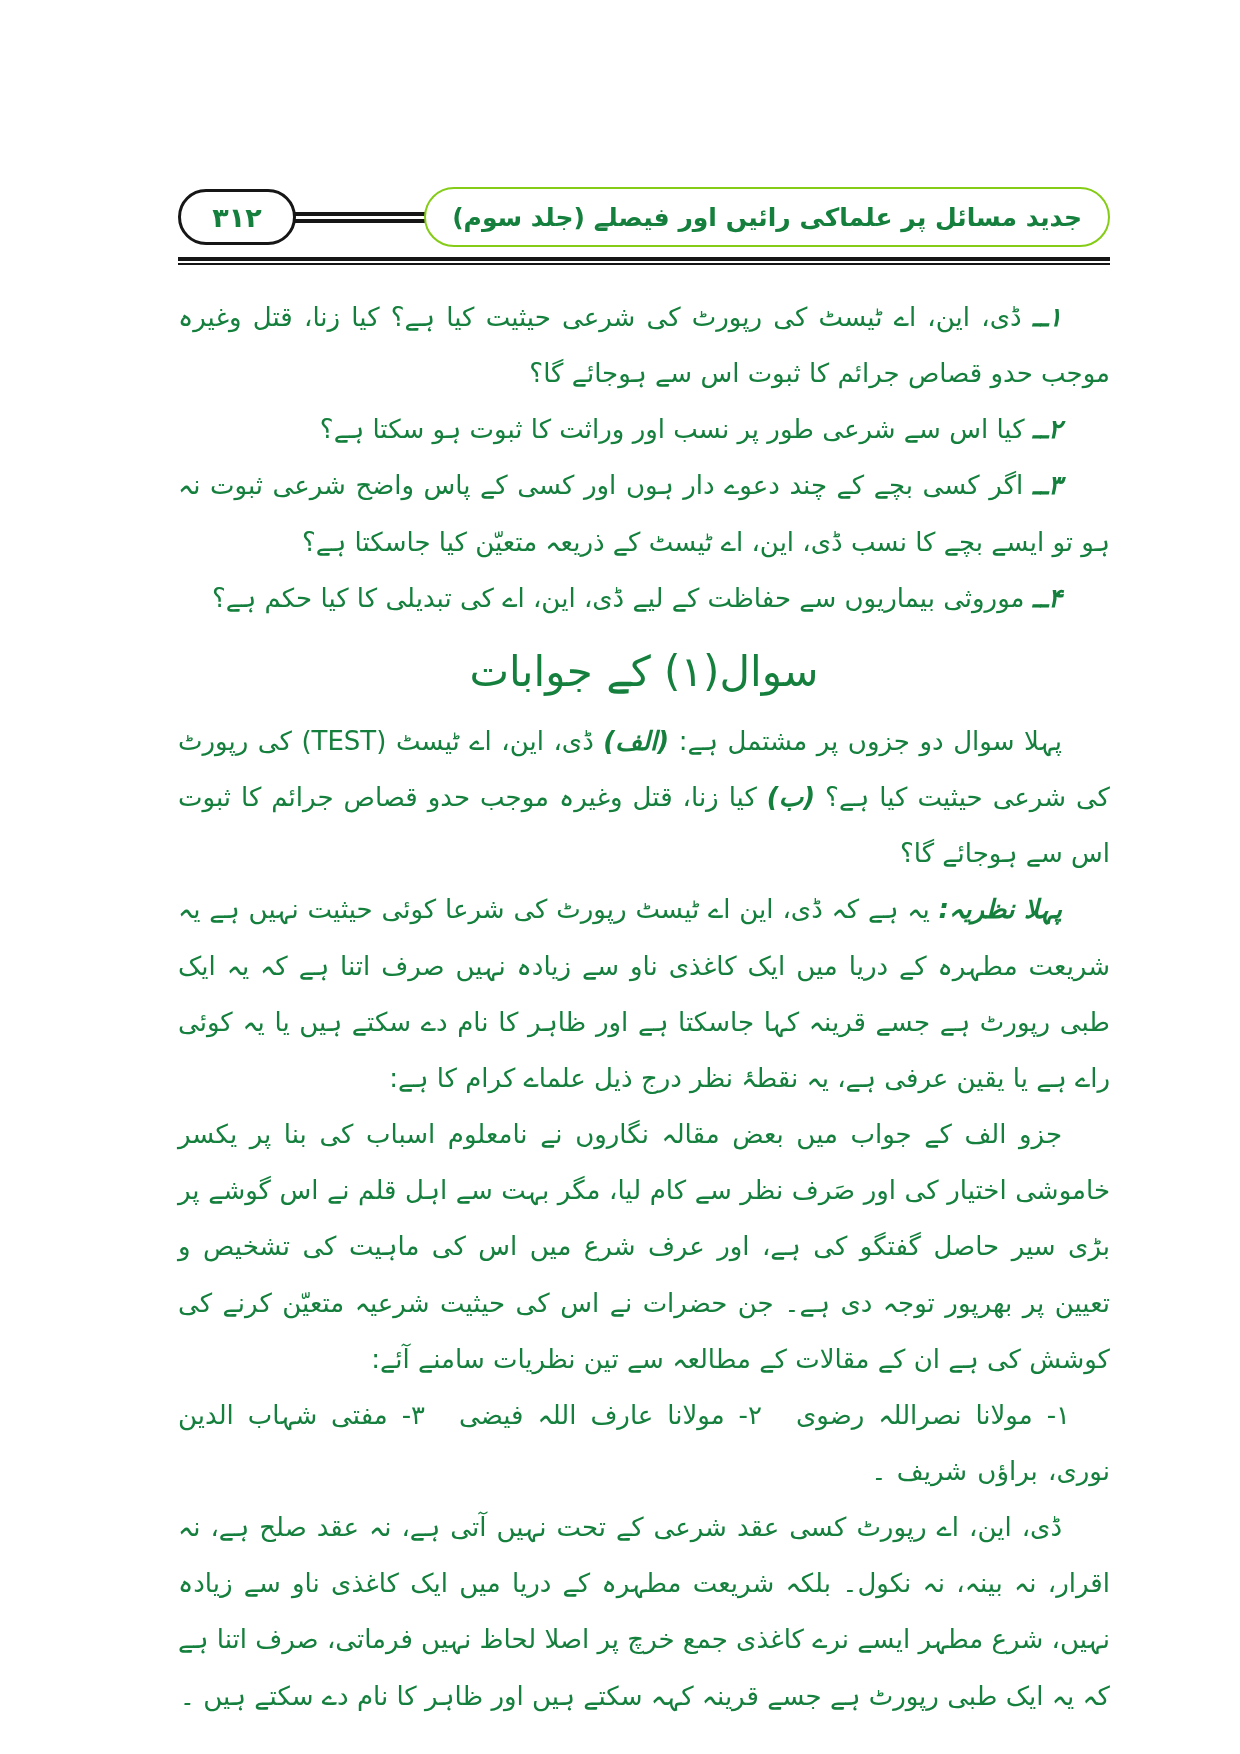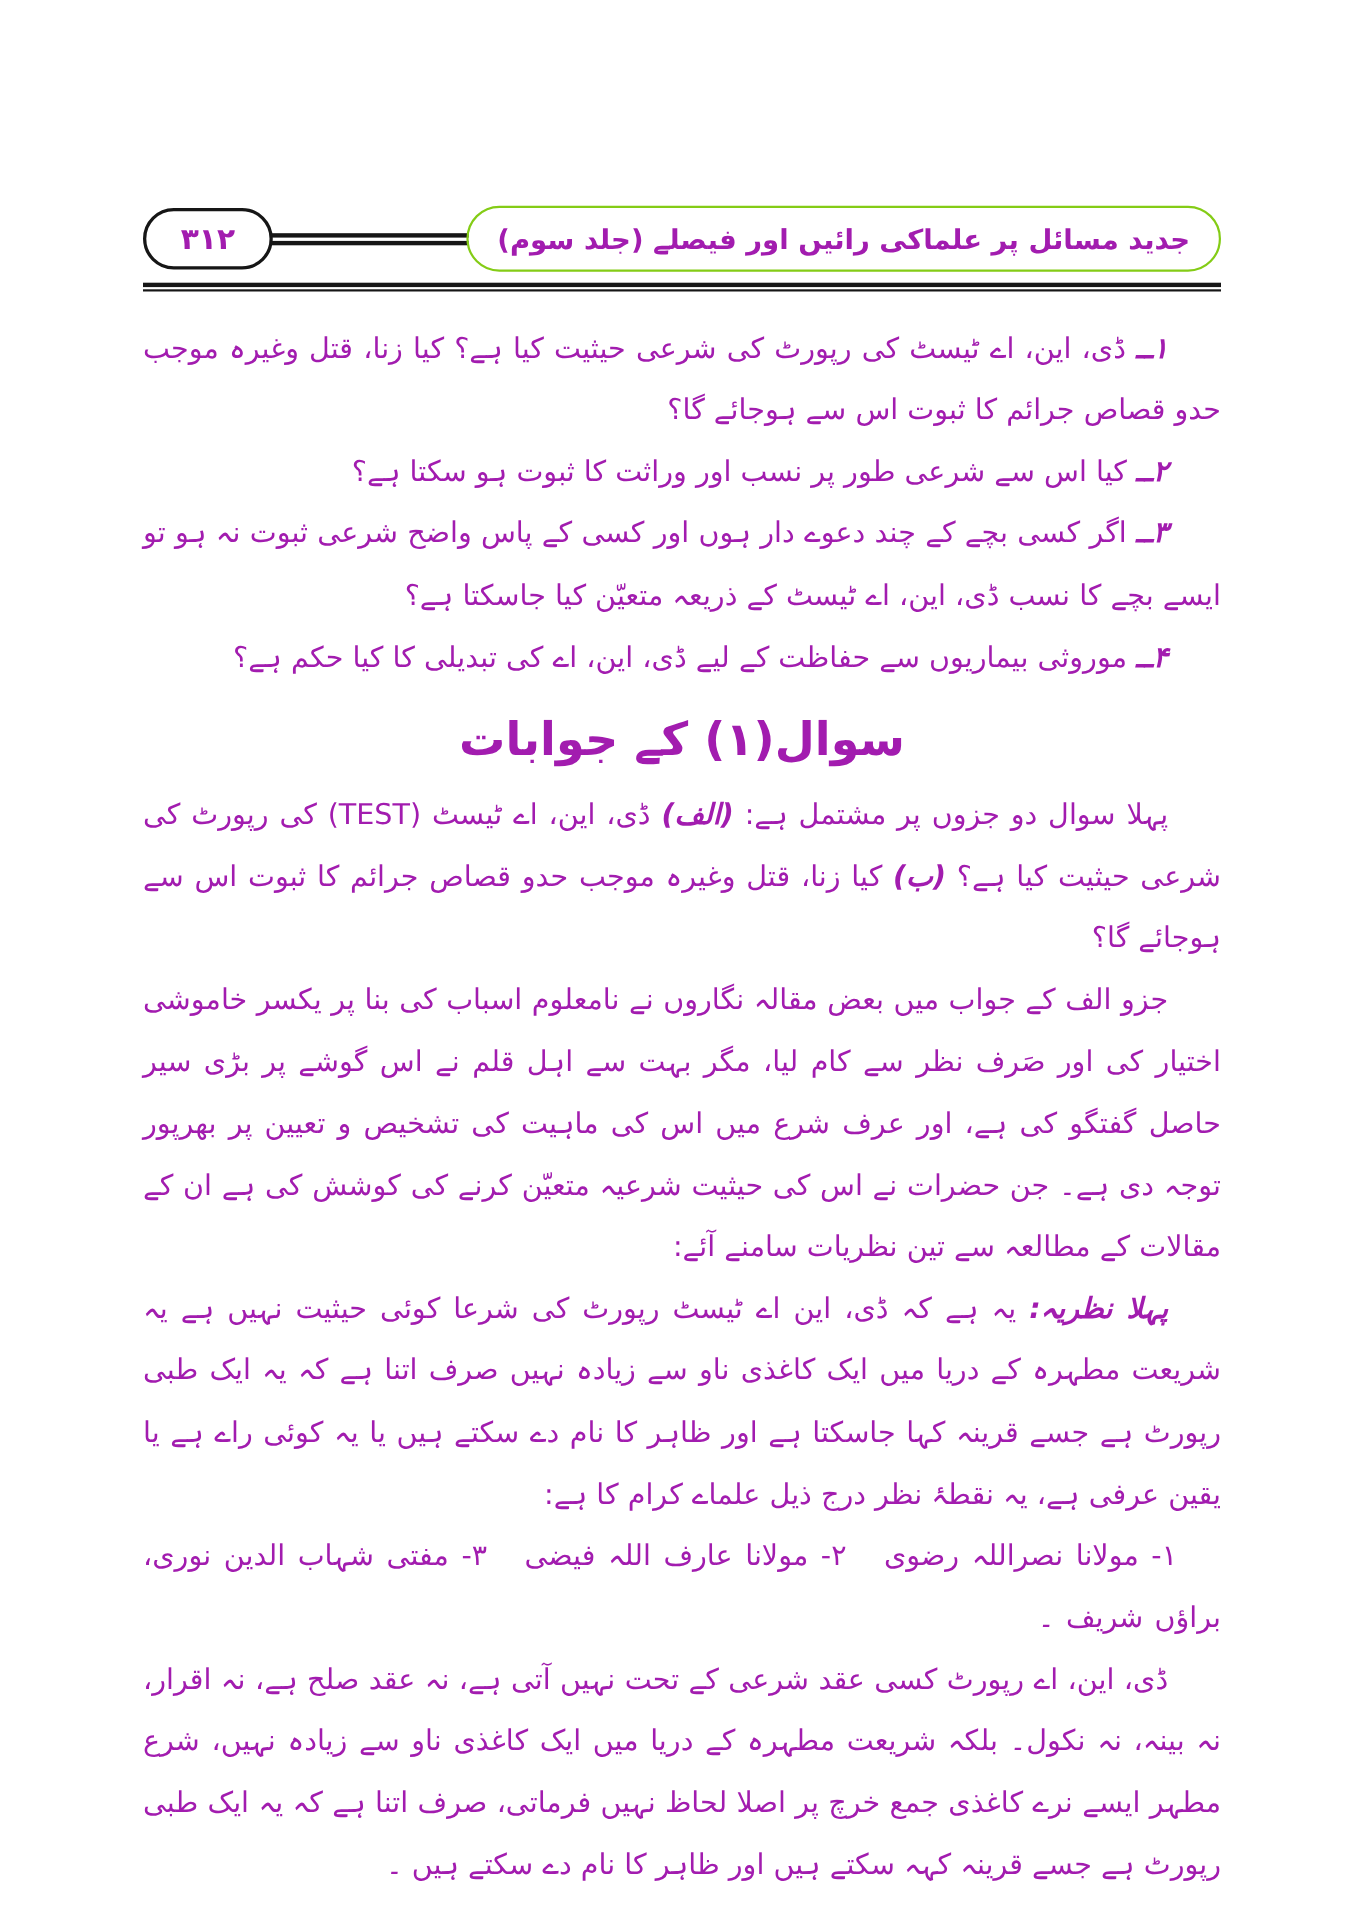--- a/index.html
+++ b/index.html
@@ -5,23 +5,24 @@
   * { margin: 0; padding: 0; box-sizing: border-box; }
   html, body { background: #e8e8e8; }
   body { font-family: "DejaVu Sans", sans-serif; }
 
   .page {
     position: relative;
     width: 1240px;
     height: 1754px;
     margin: 0 auto;
     background: #ffffff;
-    color: #a21caf;
+    color: #15803d;
     direction: rtl;
     overflow: hidden;
+    padding-left: 48px;
   }
 
   .content {
     padding: 186px 130px 0 130px;
   }
 
   
   .header-row {
     direction: ltr;            
     display: flex;
@@ -79,21 +80,21 @@
   }
   .para {
     text-indent: 48px;   
   }
   .q-num, .b { font-weight: bold; font-style: italic; }
 
   .section-heading {
     text-align: center;
     text-align-last: center;
     font-size: 42px;
-    font-weight: bold;
+    font-weight: normal;
     line-height: 1.5;
     margin: 14px 0 10px 0;
     text-indent: 0;
   }
   .scholars {
     text-indent: 40px;
     word-spacing: 2px;
   }
   .gap { display: inline-block; width: 34px; }
 </style>
@@ -135,25 +136,25 @@
         <span class="q-num">۴ــ</span>
         <span>موروثی بیماریوں سے حفاظت کے لیے ڈی، این، اے کی تبدیلی کا کیا حکم ہے؟</span>
       </p>
 
       <h2 class="section-heading">سوال(۱) کے جوابات</h2>
 
       <p class="para">
         <span>پہلا سوال دو جزوں پر مشتمل ہے: </span><span class="b">(الف)</span><span> ڈی، این، اے ٹیسٹ (TEST) کی رپورٹ کی شرعی حیثیت کیا ہے؟ </span><span class="b">(ب)</span><span> کیا زنا، قتل وغیرہ موجب حدو قصاص جرائم کا ثبوت اس سے ہوجائے گا؟</span>
       </p>
 
-      <p class="para">جزو الف کے جواب میں بعض مقالہ نگاروں نے نامعلوم اسباب کی بنا پر یکسر خاموشی اختیار کی اور صَرف نظر سے کام لیا، مگر بہت سے اہل قلم نے اس گوشے پر بڑی سیر حاصل گفتگو کی ہے، اور عرف شرع میں اس کی ماہیت کی تشخیص و تعیین پر بھرپور توجہ دی ہے۔ جن حضرات نے اس کی حیثیت شرعیہ متعیّن کرنے کی کوشش کی ہے ان کے مقالات کے مطالعہ سے تین نظریات سامنے آئے:</p>
-
       <p class="para">
         <span class="b">پہلا نظریہ:</span><span> یہ ہے کہ ڈی، این اے ٹیسٹ رپورٹ کی شرعا کوئی حیثیت نہیں ہے یہ شریعت مطہرہ کے دریا میں ایک کاغذی ناو سے زیادہ نہیں صرف اتنا ہے کہ یہ ایک طبی رپورٹ ہے جسے قرینہ کہا جاسکتا ہے اور ظاہر کا نام دے سکتے ہیں یا یہ کوئی راے ہے یا یقین عرفی ہے، یہ نقطۂ نظر درج ذیل علماے کرام کا ہے:</span>
       </p>
+
+      <p class="para">جزو الف کے جواب میں بعض مقالہ نگاروں نے نامعلوم اسباب کی بنا پر یکسر خاموشی اختیار کی اور صَرف نظر سے کام لیا، مگر بہت سے اہل قلم نے اس گوشے پر بڑی سیر حاصل گفتگو کی ہے، اور عرف شرع میں اس کی ماہیت کی تشخیص و تعیین پر بھرپور توجہ دی ہے۔ جن حضرات نے اس کی حیثیت شرعیہ متعیّن کرنے کی کوشش کی ہے ان کے مقالات کے مطالعہ سے تین نظریات سامنے آئے:</p>
 
       <p class="para scholars">
         <span>۱-</span>
         <span>مولانا نصراللہ رضوی</span><span class="gap"></span><span>۲-</span>
         <span>مولانا عارف اللہ فیضی</span><span class="gap"></span><span>۳-</span>
         <span>مفتی شہاب الدین نوری، براؤں شریف ۔</span>
       </p>
 
 
       <p class="para">ڈی، این، اے رپورٹ کسی عقد شرعی کے تحت نہیں آتی ہے، نہ عقد صلح ہے، نہ اقرار، نہ بینہ، نہ نکول۔ بلکہ شریعت مطہرہ کے دریا میں ایک کاغذی ناو سے زیادہ نہیں، شرع مطہر ایسے نرے کاغذی جمع خرچ پر اصلا لحاظ نہیں فرماتی، صرف اتنا ہے کہ یہ ایک طبی رپورٹ ہے جسے قرینہ کہہ سکتے ہیں اور ظاہر کا نام دے سکتے ہیں ۔</p>

